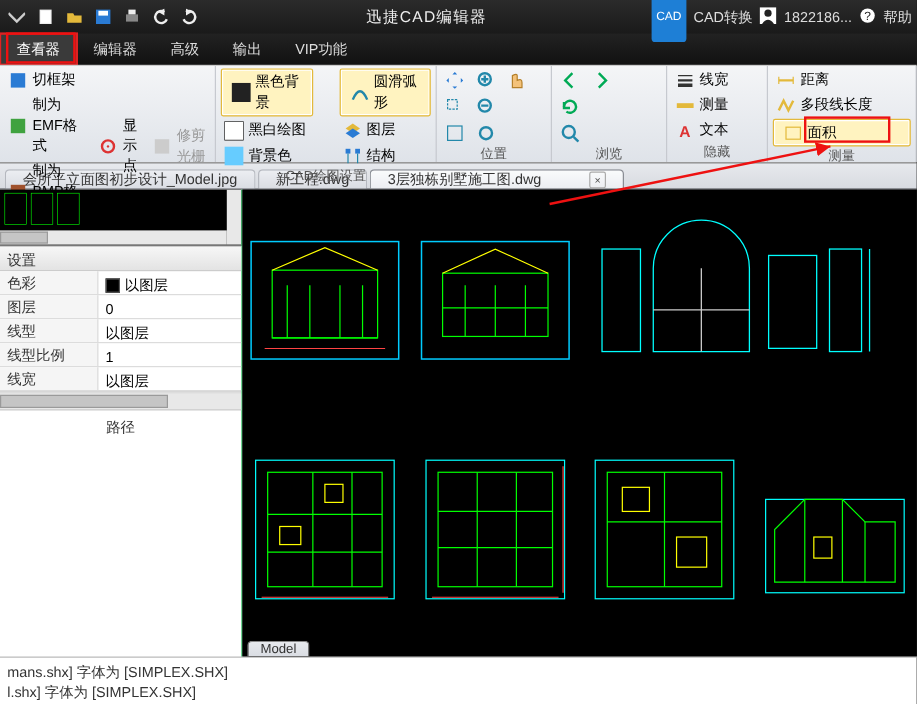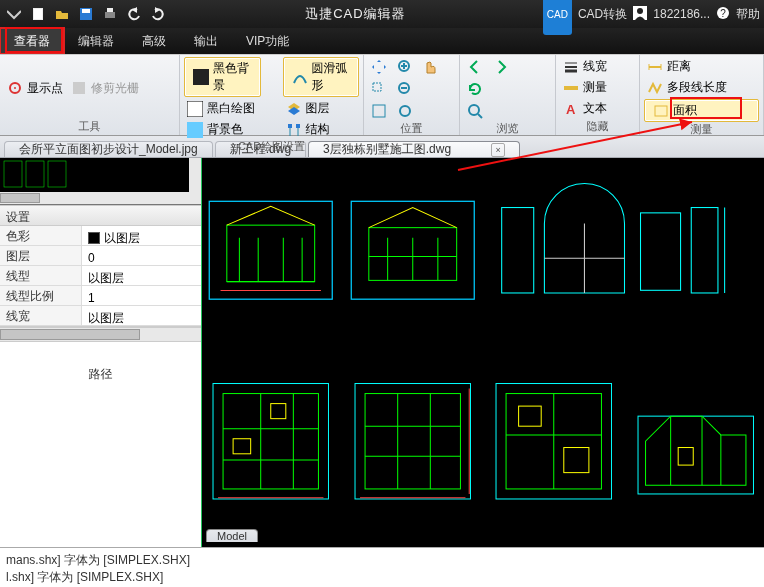--- a/index.html
+++ b/index.html
@@ -191,21 +191,21 @@
   }
   .path-panel .scroll {
     position: relative; height: 14px;
     background: #e8e8e8; border-bottom: 1px solid #ccc;
   }
   .path-panel .scroll .thumb {
     position: absolute; left: 0; width: 140px; top: 1px; bottom: 1px;
     background: #c5c5c5; border: 1px solid #9a9a9a;
   }
   .path-panel .hdr {
-    text-align: center; padding: 24px 0; color: #333;
+    text-align: center; padding: 6px 0; color: #333;
   }
   
   .canvas {
     flex: 1; background: #000; position: relative;
     overflow: hidden;
   }
   .cad-grid {
     position: absolute; inset: 6px 6px 20px 6px;
     display: grid;
     grid-template-columns: repeat(4, 1fr);
@@ -219,21 +219,21 @@
   .cad-cell svg { width: 100%; height: 100%; display: block; }
   .cad-cell .frame { fill: none; stroke: #0cf; stroke-width: 1; }
   .cad-cell .g { stroke: #0f0; stroke-width: 0.8; fill: none; }
   .cad-cell .r { stroke: #f44; stroke-width: 0.8; fill: none; }
   .cad-cell .y { stroke: #ff0; fill: none; stroke-width: 0.8; }
   .cad-cell .c { stroke: #0ff; fill: none; stroke-width: 0.8; }
   .cad-cell .w { stroke: #ccc; fill: none; stroke-width: 0.8; }
   .model-tab {
     position: absolute; left: 4px; bottom: 0;
     height: 18px;
-    display: flex; align-items: flex-start;
+    display: flex; align-items: flex-end;
   }
   .model-tab .mtab {
     border: 1px solid #888; border-bottom: none;
     border-radius: 4px 4px 0 0;
     background: linear-gradient(#e7e9ed,#dadde3);
     padding: 0 10px; font-size: 11px; color: #333;
   }
   
   .console {
     height: 40px; background: #fff;
@@ -326,20 +326,40 @@
   <div class="menu-item">编辑器</div>
   <div class="menu-item">高级</div>
   <div class="menu-item">输出</div>
   <div class="menu-item">VIP功能</div>
 </div>
 
 <div class="ribbon">
 
   <div class="group" style="width:180px">
     <div class="group-body" style="flex-direction:row; gap:6px;">
+      <div style="display:flex;flex-direction:column;gap:2px;">
+        <div class="rb-item">
+            <span class="rb-ico"><svg width="16" height="16">
+                <rect x="2" y="2" width="12" height="12" class="i-blue"></rect>
+              </svg></span>
+            <span>切框架</span>
+          </div>
+        <div class="rb-item">
+            <span class="rb-ico"><svg width="16" height="16">
+                <rect x="2" y="2" width="12" height="12" class="i-green"></rect>
+              </svg></span>
+            <span>制为EMF格式</span>
+          </div>
+        <div class="rb-item">
+            <span class="rb-ico"><svg width="16" height="16">
+                <rect x="2" y="2" width="12" height="12" fill="#a0522d"></rect>
+              </svg></span>
+            <span>制为BMP格式</span>
+          </div>
+      </div>
       <div style="display:flex;flex-direction:row;gap:2px;">
         <div class="rb-item">
             <span class="rb-ico"><svg width="16" height="16">
                 <circle cx="8" cy="8" r="5" fill="none" stroke="#d33" stroke-width="2"></circle>
                 <circle cx="8" cy="8" r="1" class="i-red"></circle>
               </svg></span>
             <span>显示点</span>
           </div>
         <div class="rb-item" style="color:#999">
             <span class="rb-ico"><svg width="16" height="16">

